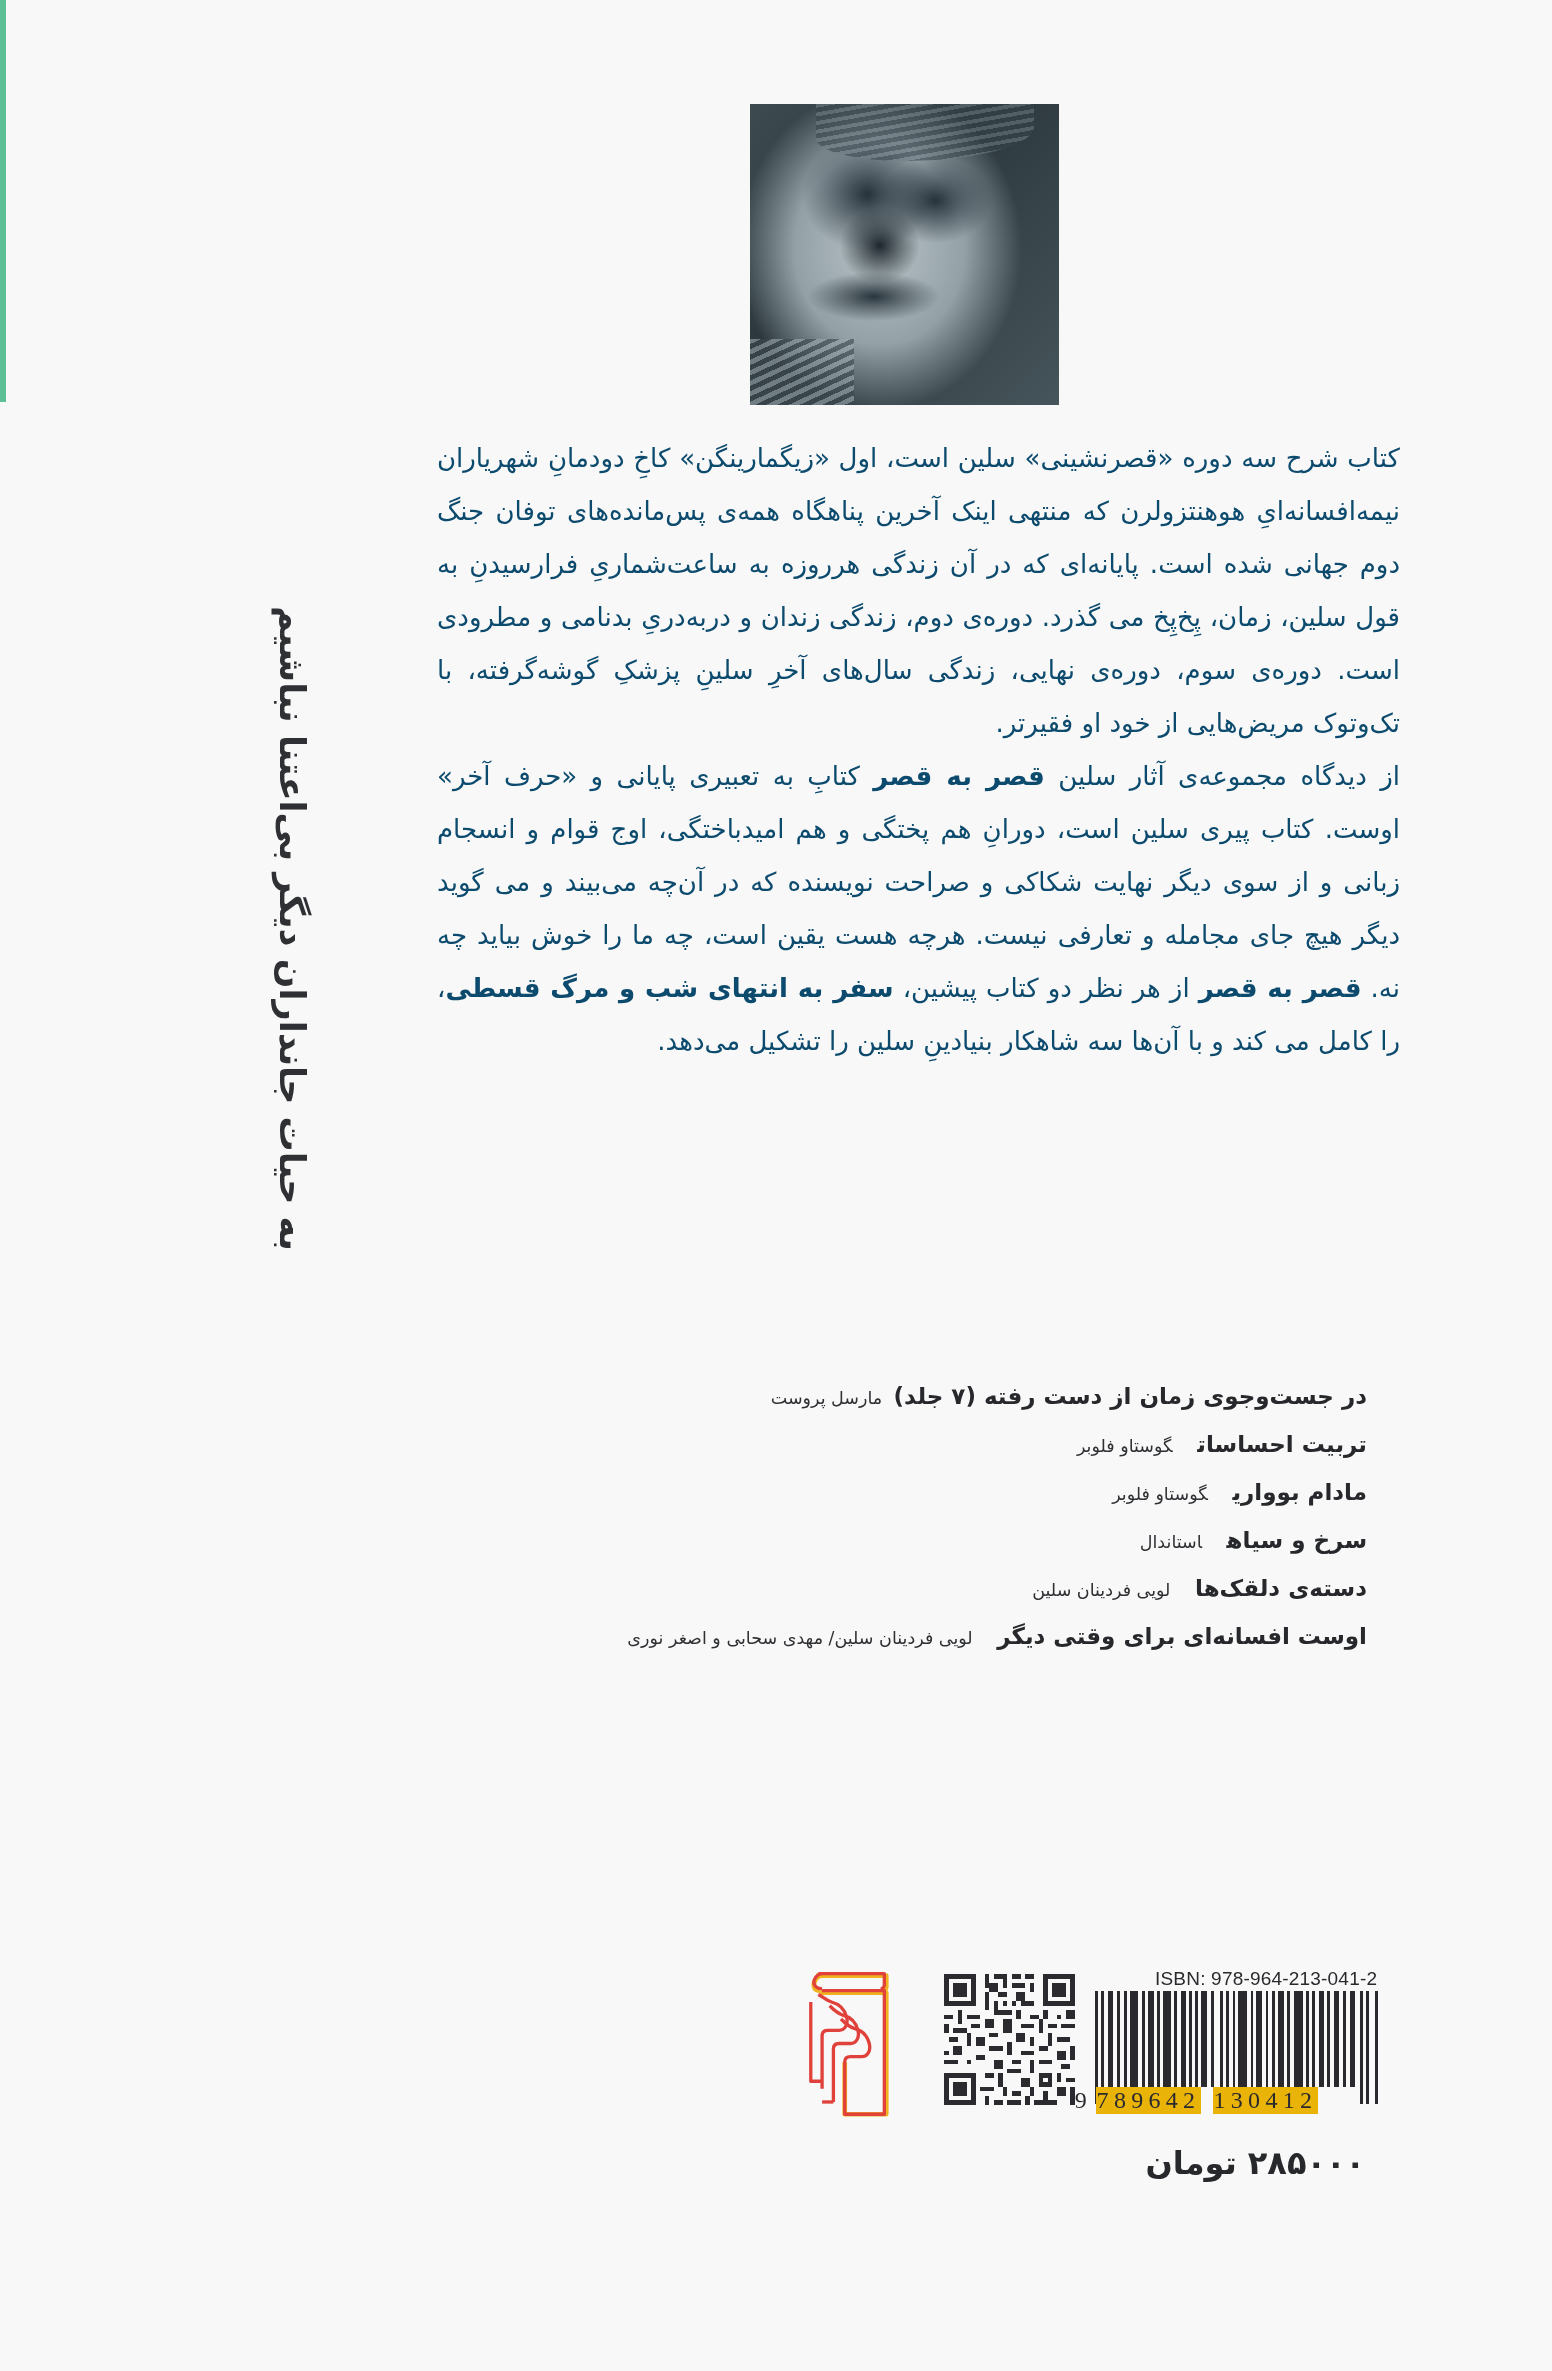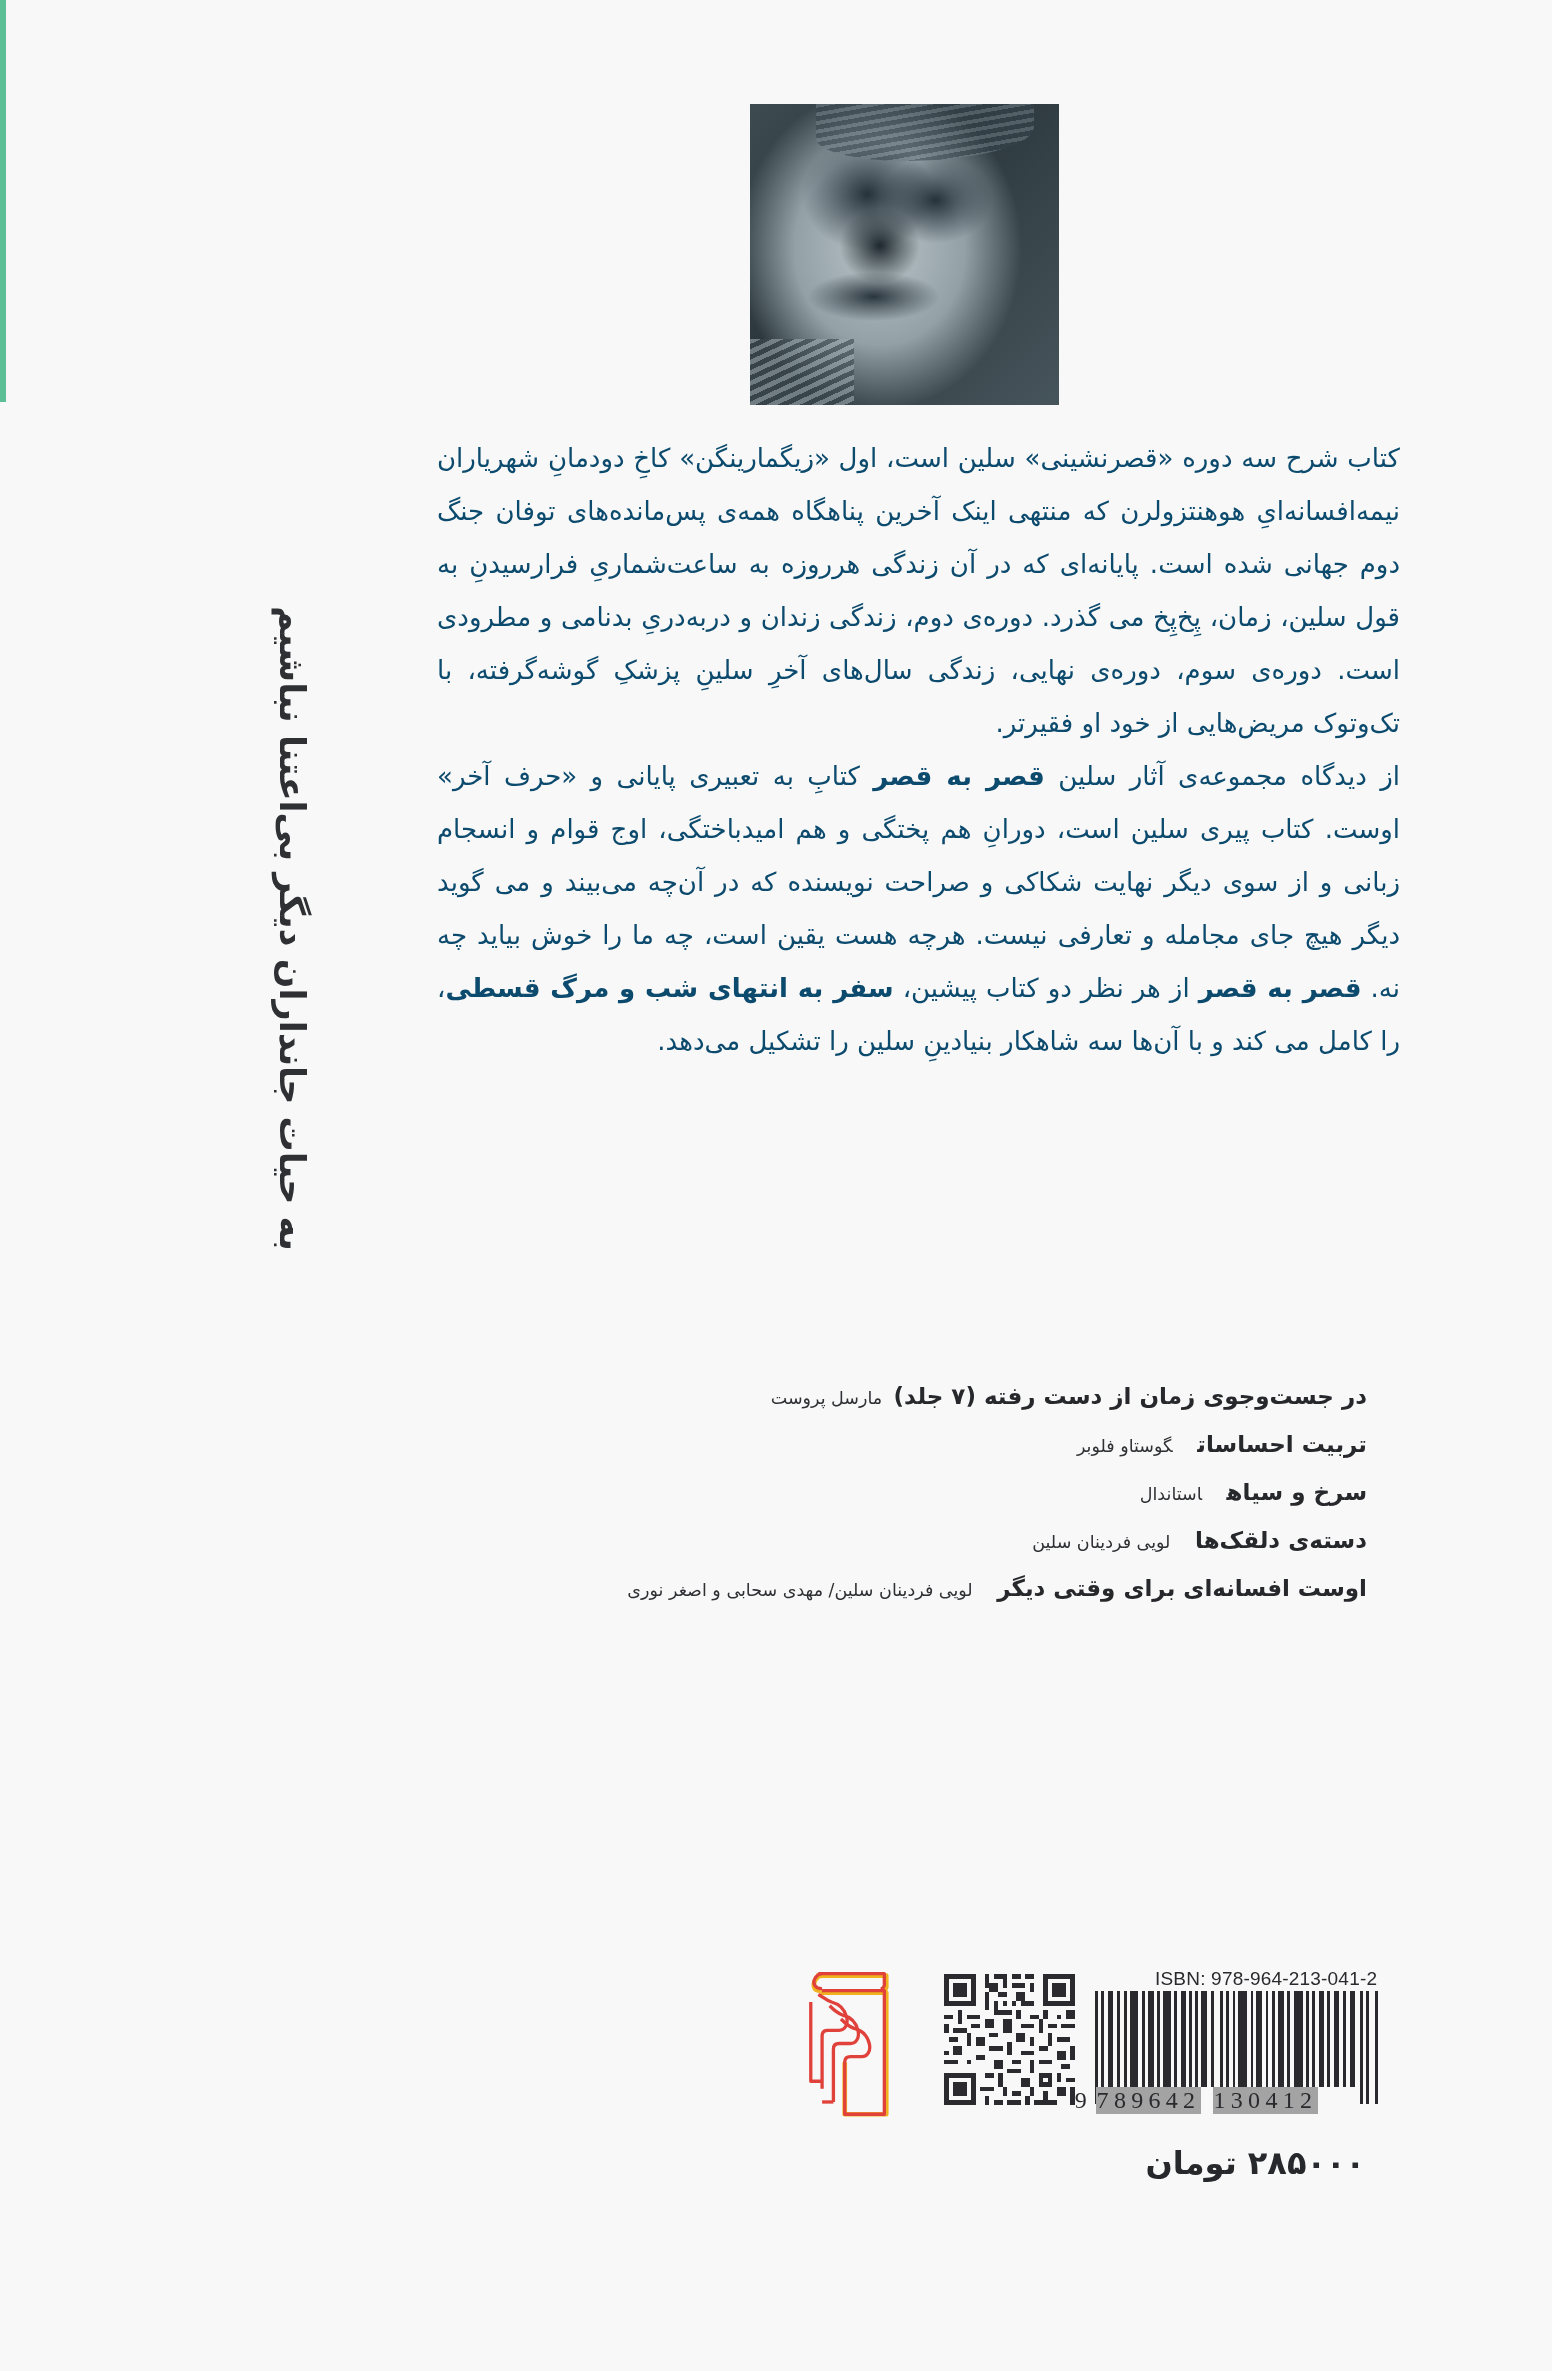--- a/index.html
+++ b/index.html
@@ -215,21 +215,21 @@
     color: #2a2a2e;
     white-space: nowrap;
   }
   .barcode-digits .lead {
     display: inline-block;
     width: 21px;
     margin-left: 5.7px;
   }
   .barcode-digits .grp {
     display: inline-block;
-    background: #a3a3a3;
+    background: #eab308;
     padding: 0 0.9px;
   }
   
   .price {
     position: absolute;
     right: 187px;
     top: 2144px;
     font-family: "DejaVu Sans", sans-serif;
     font-weight: bold;
     font-size: 32px;
@@ -260,20 +260,23 @@
       <div class="title-underline-thick"></div>
       <div class="title-underline-thin"></div>
     </div>
   </div>
   <ul class="book-list">
     <li class="book-item first">
       <span class="book-title">در جست‌وجوی زمان از دست رفته (۷ جلد)</span><span class="book-author">مارسل پروست</span>
     </li>
     <li class="book-item">
       <span class="book-title">تربیت احساسات</span><span class="book-author">گوستاو فلوبر</span>
+    </li>
+    <li class="book-item">
+      <span class="book-title">مادام بوواری</span><span class="book-author">گوستاو فلوبر</span>
     </li>
     <li class="book-item">
       <span class="book-title">سرخ و سیاه</span><span class="book-author">استاندال</span>
     </li>
     <li class="book-item">
       <span class="book-title">دسته‌ی دلقک‌ها</span><span class="book-author">لویی فردینان سلین</span>
     </li>
     <li class="book-item">
       <span class="book-title">اوست افسانه‌ای برای وقتی دیگر</span><span class="book-author">لویی فردینان سلین/ مهدی سحابی و اصغر نوری</span>
     </li>

